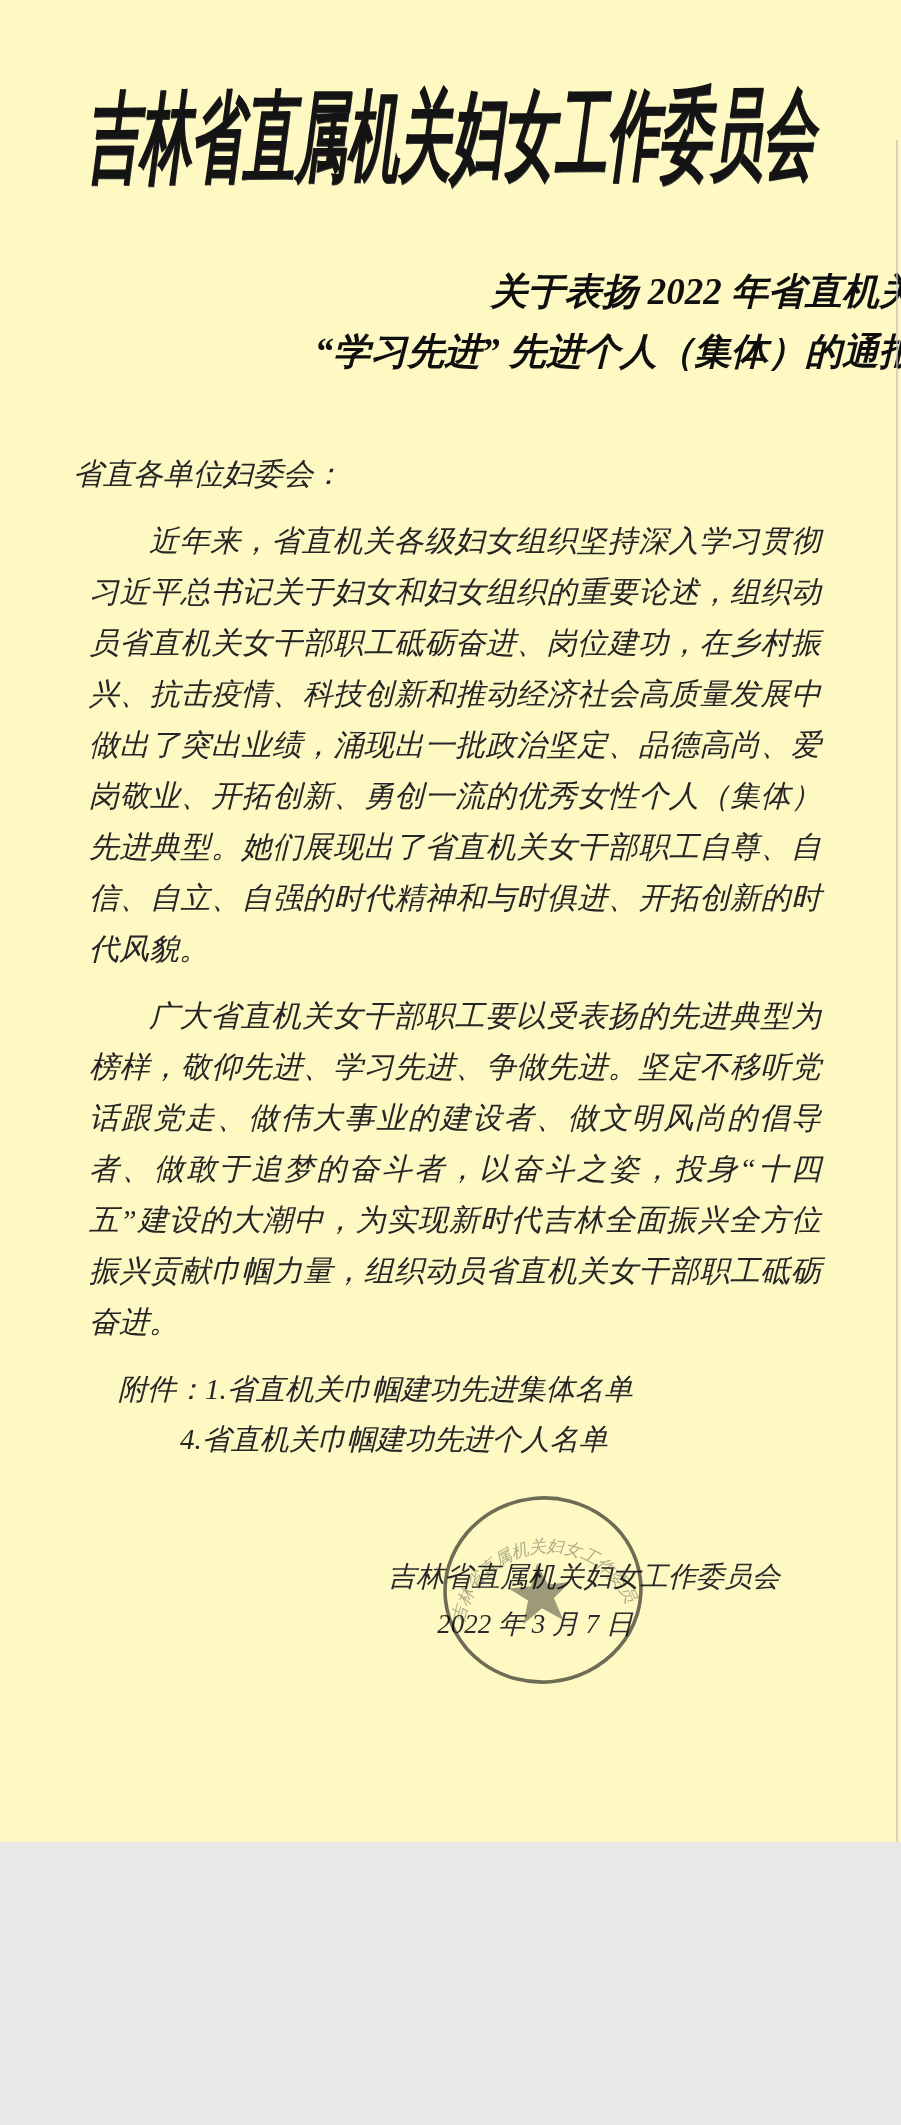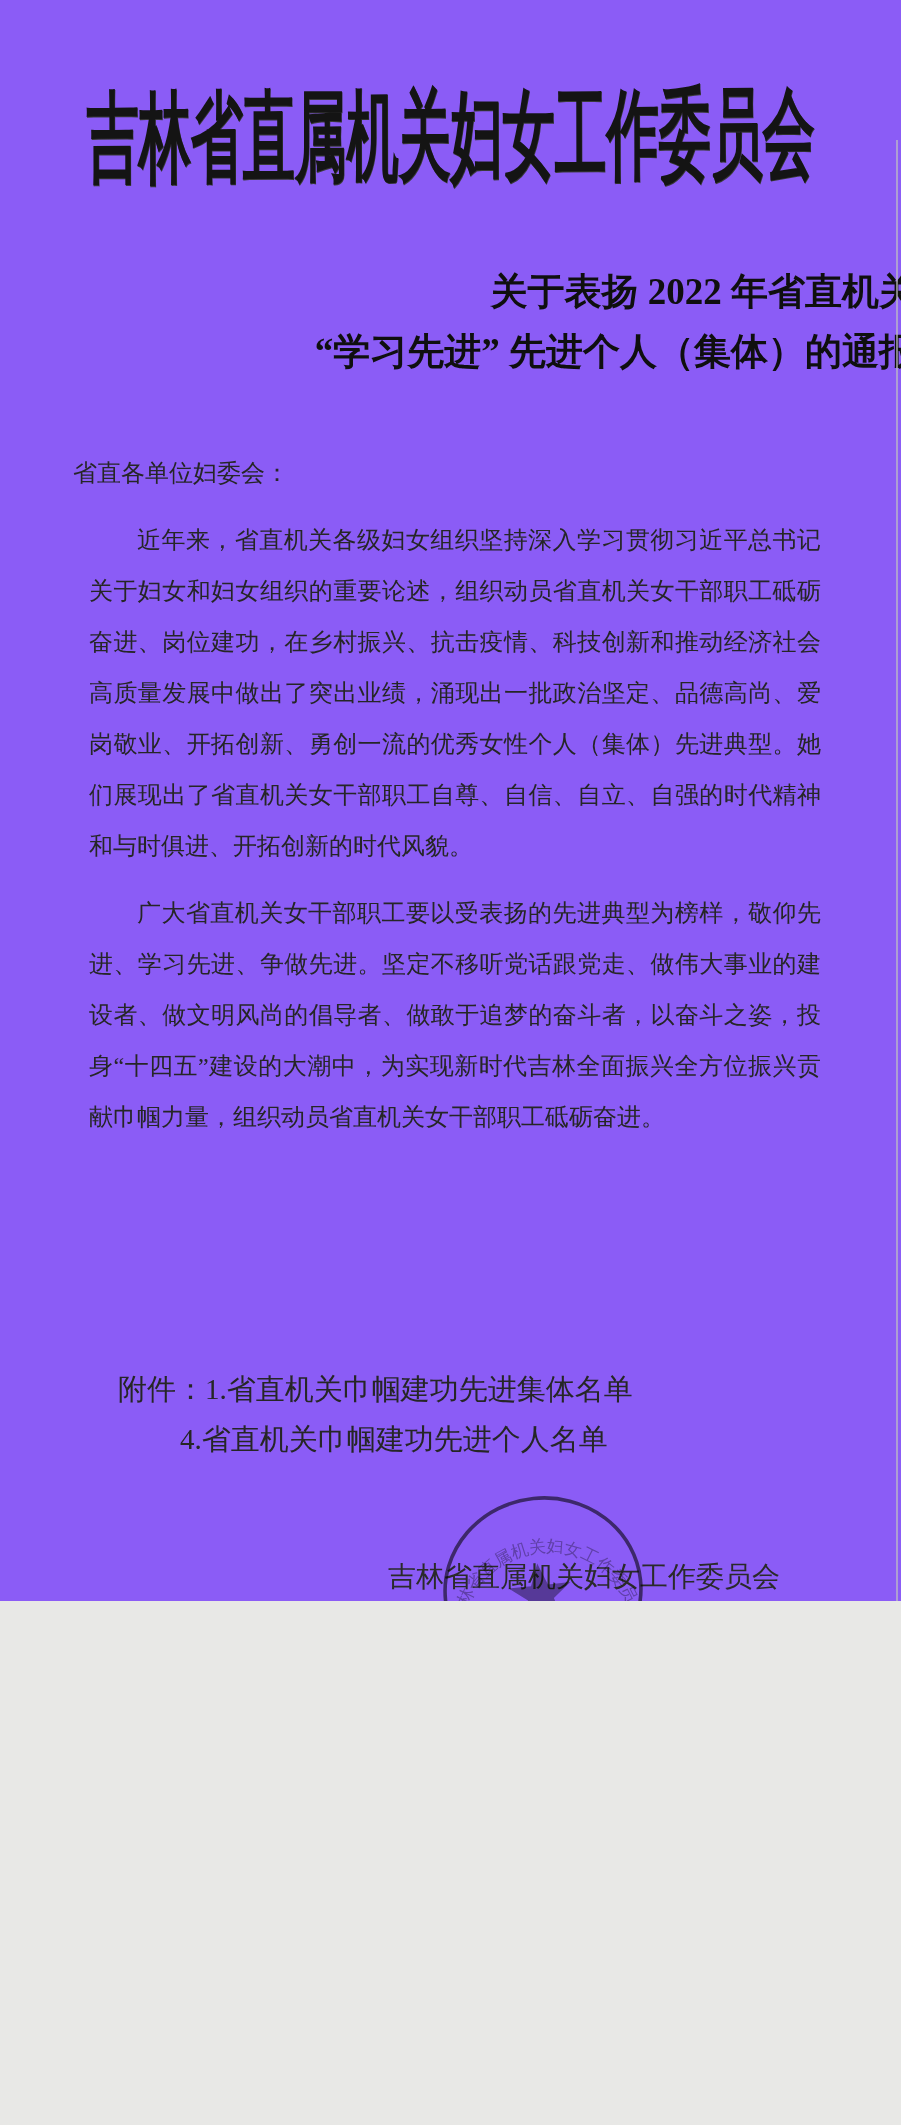--- a/index.html
+++ b/index.html
@@ -3,26 +3,27 @@
 <meta charset="utf-8">
 <style>
   html, body {
     margin: 0;
     padding: 0;
     background: #e8e8e6;
   }
   .page {
     position: relative;
     width: 901px;
-    height: 1601px;
+    height: 1842px;
     margin: 0 auto;
-    background: #8b5cf6;
+    background: #fef9c3;
     overflow: hidden;
     font-family: "Liberation Serif", "DejaVu Serif", serif;
     color: #1f1f1f;
+    font-style: italic;
   }
   
   .scan-edge {
     position: absolute;
     top: 140px;
     right: 3px;
     width: 2px;
     height: 1985px;
     background: #c2c2c0;
     opacity: 0.65;
@@ -66,21 +67,21 @@
     font-size: 37px;
     line-height: 60px;
     padding-left: 15px;
   }
   
   .doc-body {
     position: absolute;
     top: 448px;
     left: 73px;
     width: 764px;
-    font-size: 24px;
+    font-size: 30px;
     line-height: 51px;
     color: #262626;
     text-align: justify;
   }
   .doc-body .salutation {
     text-indent: 0;
   }
   .doc-body p {
     margin: 16px;
     text-indent: 2em;

